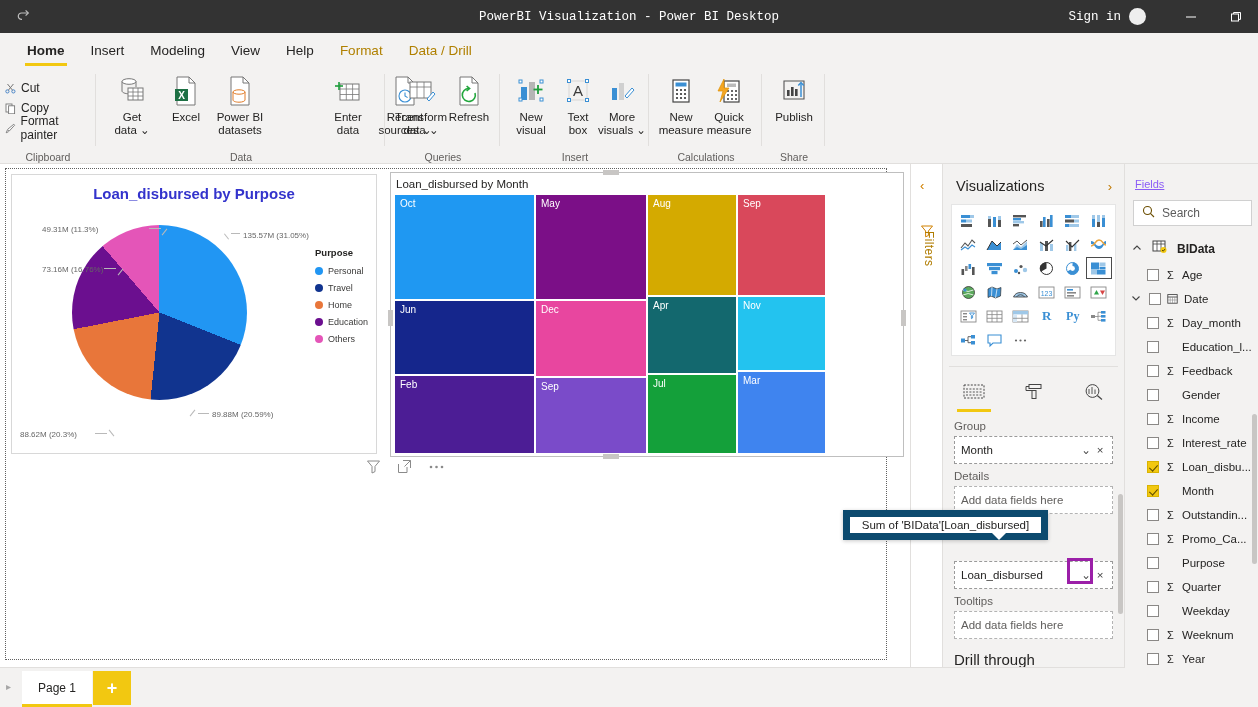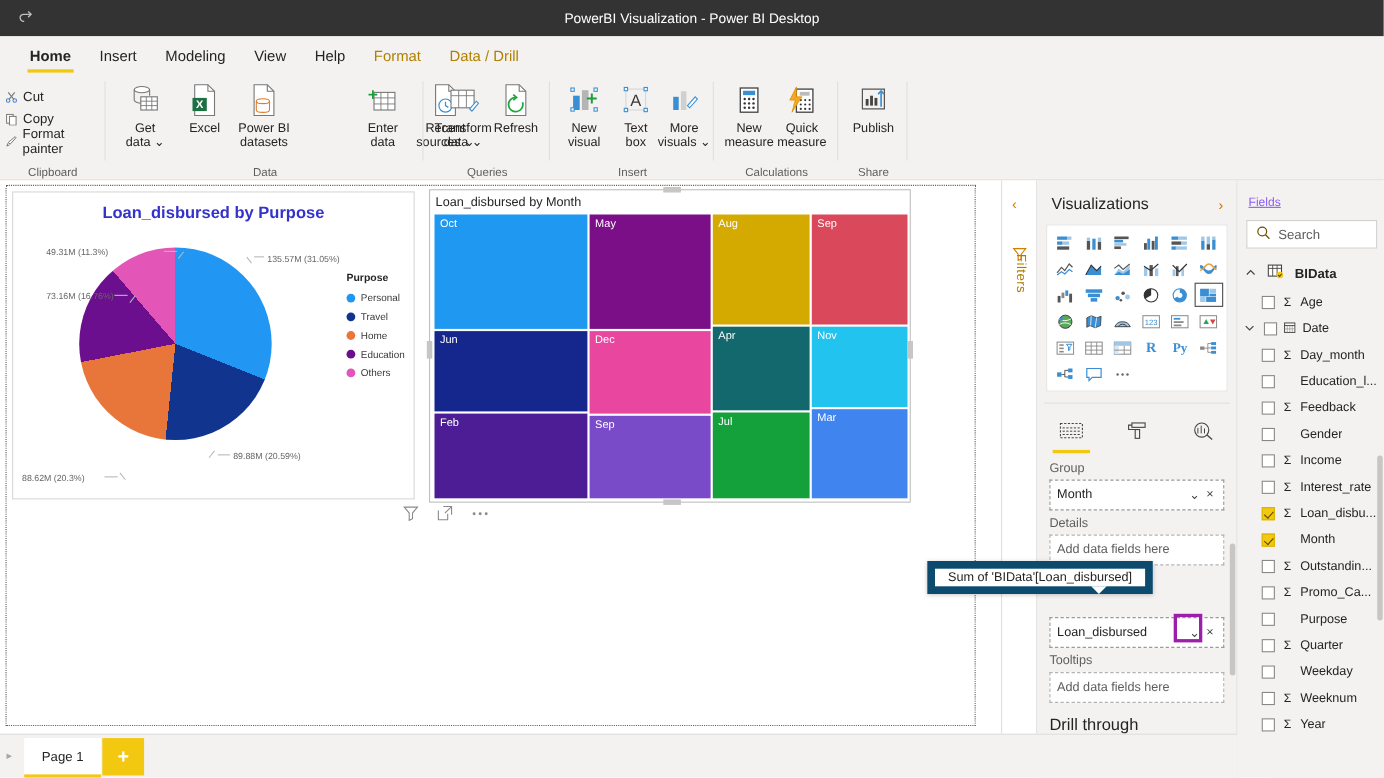--- a/index.html
+++ b/index.html
@@ -9,21 +9,21 @@
     font-size: 12px;
     color: #252423;
     background:#f3f2f1;
   }
   #app { position:relative; width:1258px; height:707px; }
 
   
   .titlebar {
     position:absolute; left:0; top:0; width:1258px; height:33px;
     background:#333333; color:#ffffff;
-    display:flex; align-items:center;
+    display:flex; align-items:center;font-family:Liberation Mono, monospace;
   }
   .tb-undo { width:48px; height:33px; display:flex; align-items:center; justify-content:center; color:#bdbdbd; }
   .tb-title {
     position:absolute; left:0; right:0; text-align:center;
     font-size:12.5px; color:#ffffff; pointer-events:none;
   }
   .tb-right { position:absolute; right:0; top:0; height:33px; display:flex; align-items:center; }
   .tb-signin { font-size:12.5px; color:#ffffff; margin-right:8px; }
   .tb-avatar { width:17px; height:17px; border-radius:50%; background:#eeeeee; margin-right:22px; }
   .tb-btn { width:45px; height:33px; display:flex; align-items:center; justify-content:center; color:#ffffff; }
@@ -89,21 +89,21 @@
   .pie-lbl { position:absolute; font-size:8px; color:#666666; white-space:nowrap; }
   .lead { position:absolute; background:#b9b9b9; }
 
   .pie-legend { position:absolute; left:303px; top:72px; font-size:9px; }
   .pl-title { font-weight:bold; font-size:9.5px; color:#252423; margin-bottom:4px; }
   .pl-row { display:flex; align-items:center; gap:5px; height:17px; color:#3b3a39; }
   .pl-dot { width:8px; height:8px; border-radius:50%; flex:0 0 auto; }
 
   
   .vis-tree {
-    position:absolute; left:384px; top:3px; width:438px; height:285px;
+    position:absolute; left:384px; top:3px; width:514px; height:285px;
     background:#ffffff; border:1px solid #bfbfbf;
   }
   .tm-title { position:absolute; left:5px; top:5px; font-size:11.5px; color:#252423; }
   .tm-area { position:absolute; left:4px; top:22px; right:4px; bottom:4px; }
   .tm-tile { position:absolute; color:#ffffff; font-size:10px; padding:3px 0 0 5px; overflow:hidden; }
   .handle { position:absolute; background:#c8c6c4; }
   .vis-actions { position:absolute; left:360px; top:290px; display:flex; gap:16px; align-items:center; }
 
   
   .filters-rail {
@@ -217,20 +217,35 @@
 <div id="app">
 
   <div class="titlebar">
     <div class="tb-undo">
       <svg width="17" height="17" viewBox="0 0 17 17">
           <path d="M12 5 H5.5 A3.2 3.2 0 1 0 5.5 11.4 H6" fill="none" stroke="#bdbdbd" stroke-width="1.2"></path>
           <path d="M9.6 2.4 L12.3 5 L9.6 7.6" fill="none" stroke="#bdbdbd" stroke-width="1.2"></path>
         </svg>
     </div>
     <div class="tb-title">PowerBI Visualization - Power BI Desktop</div>
+    <div class="tb-right">
+      <span class="tb-signin">Sign in</span>
+      <span class="tb-avatar"></span>
+      <span class="tb-btn">
+        <svg width="12" height="12" viewBox="0 0 12 12">
+            <line x1="1" y1="6" x2="11" y2="6" stroke="#ffffff" stroke-width="1"></line>
+          </svg>
+      </span>
+      <span class="tb-btn">
+        <svg width="12" height="12" viewBox="0 0 12 12">
+            <rect x="1.5" y="3" width="7" height="7" fill="none" stroke="#ffffff" stroke-width="1"></rect>
+            <path d="M3.6 3 V1.5 H10.5 V8.4 H9" fill="none" stroke="#ffffff" stroke-width="1"></path>
+          </svg>
+      </span>
+    </div>
   </div>
 
   <div class="ribbon-tabs">
     <div class="rtab sel">Home</div>
     <div class="rtab">Insert</div>
     <div class="rtab">Modeling</div>
     <div class="rtab">View</div>
     <div class="rtab">Help</div>
     <div class="rtab ctx">Format</div>
     <div class="rtab ctx">Data / Drill</div>

